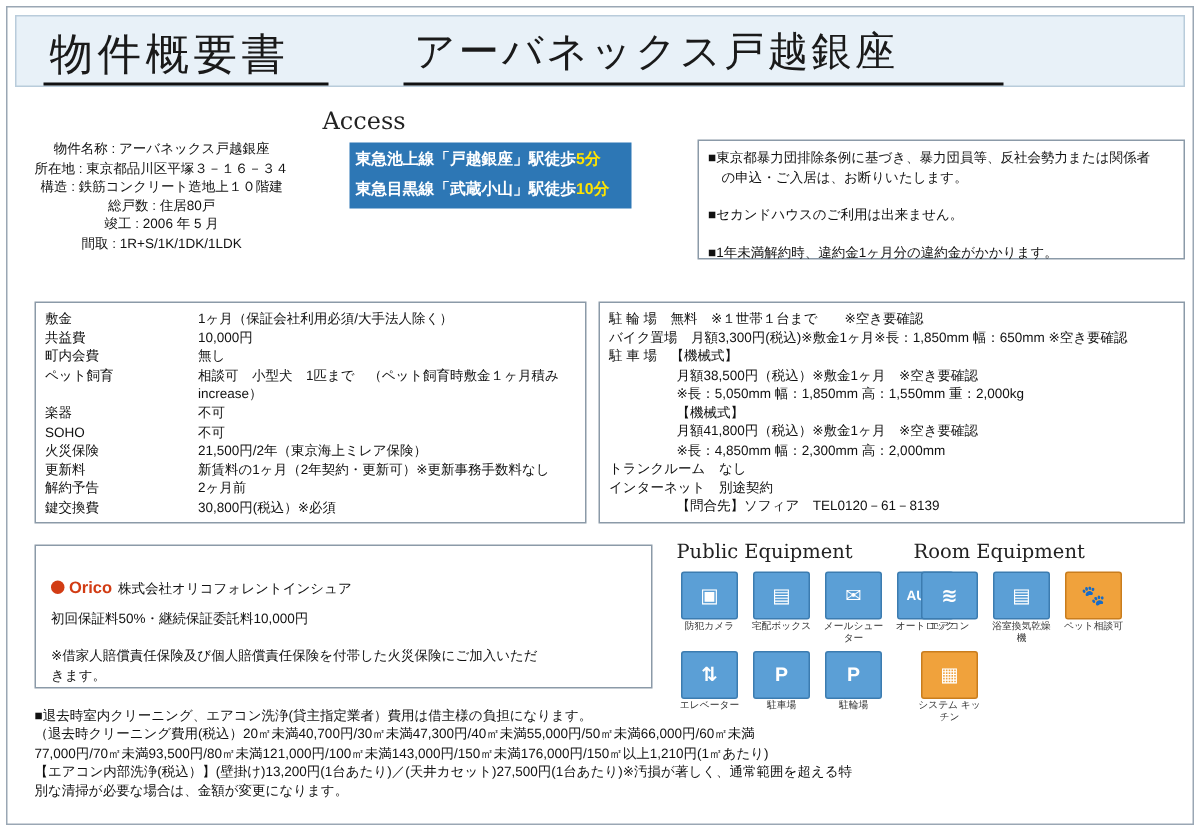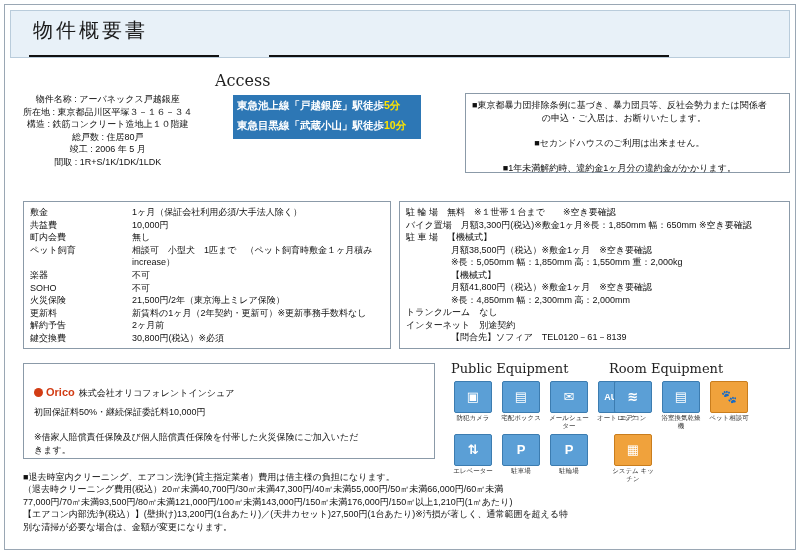--- a/index.html
+++ b/index.html
@@ -21,21 +21,21 @@
   
   .header{
     position:absolute;left:5px;top:5px;width:780px;height:48px;
     background:#e8f1f8;
     border:1px solid #b9ccdb;
     box-sizing:border-box;
   }
   .header .title1{
     position:absolute;left:22px;top:6px;
     font-family:"DejaVu Serif","Liberation Serif",serif;
-    font-size:20px;letter-spacing:3px;color:#1a1a1a;
+    font-size:29px;letter-spacing:3px;color:#1a1a1a;
   }
   .header .title2{
     position:absolute;left:265px;top:5px;
     font-family:"DejaVu Serif","Liberation Serif",serif;
     font-size:27px;letter-spacing:2px;color:#1a1a1a;
   }
   .header .underline{
     position:absolute;left:258px;top:44px;width:400px;height:2px;background:#111;
   }
   .header .underline2{
@@ -76,21 +76,21 @@
     font-size:16px;color:#222;
   }
   .access-band{
     position:absolute;left:228px;top:90px;width:188px;height:44px;
     background:#2d77b5;
   }
   .access-band .l1{position:absolute;left:4px;top:4px;color:#fff;font-size:10.5px;font-weight:bold;}
   .access-band .l2{position:absolute;left:4px;top:24px;color:#fff;font-size:10.5px;font-weight:bold;}
   .access-band .num{color:#ffe400;font-weight:bold;}
   
-  #remarks-box{left:460px;top:88px;width:325px;height:80px;text-align:center;}
+  #remarks-box{left:460px;top:88px;width:325px;height:80px;}
   #remarks-box .lines{left:6px;top:5px;}
   
   #rent-box{left:18px;top:196px;width:368px;height:148px;}
   .kv{
     position:absolute;
     left:6px;top:4px;
     width:356px;
   }
   .kv .row{display:flex;line-height:12.6px;gap:36px;}
   .kv .k{width:66px;flex:0 0 66px;}
@@ -125,20 +125,21 @@
     font-size:9px;line-height:12.4px;white-space:pre-wrap;
   }
 </style>
 </head>
 <body>
 
 <div class="page">
 
   <div class="header">
     <div class="title1">物件概要書</div>
+    <div class="title2">アーバネックス戸越銀座</div>
     <div class="underline"></div>
     <div class="underline2"></div>
   </div>
 
   <div class="tag" style="left:26px;top:70px;width:70px;">物件概要</div>
   <div id="outline-box" class="box">
     <div class="lines" style="left:0px;top:0px;text-align:center;">物件名称 : アーバネックス戸越銀座
 所在地 : 東京都品川区平塚３－１６－３４
 構造 : 鉄筋コンクリート造地上１０階建
 総戸数 : 住居80戸

